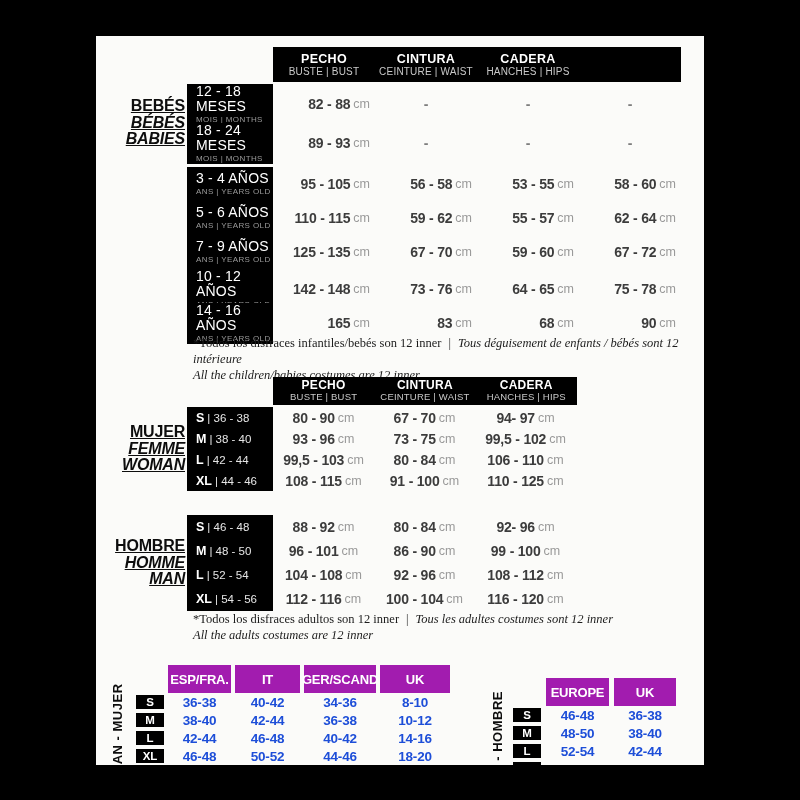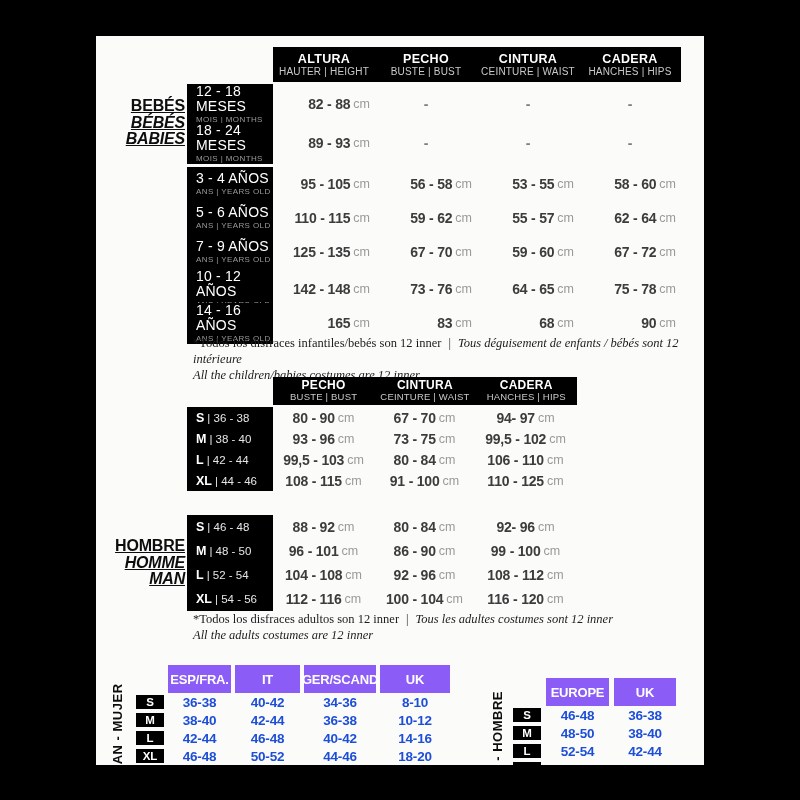--- a/index.html
+++ b/index.html
@@ -55,40 +55,36 @@
   #note-children{top:299px;}
   #note-adults{top:575px;}
   .note .sep{margin:0 7px;color:#333;}
   .note em{font-style:italic;}
   .note .en{display:block;}
 
   
   .intl{position:absolute;display:grid;grid-template-rows:28px repeat(4,18px);}
   #women-intl{left:40px;top:629px;grid-template-columns:28px 63px 65px 72px 70px;column-gap:4px;}
   #men-intl{left:417px;top:642px;grid-template-columns:28px 63px 62px;column-gap:5px;}
-  .ihead{background:#8b5cf6;color:#fff;font-weight:bold;font-size:13px;display:flex;align-items:center;justify-content:center;letter-spacing:-.2px;}
+  .ihead{background:#a21caf;color:#fff;font-weight:bold;font-size:13px;display:flex;align-items:center;justify-content:center;letter-spacing:-.2px;}
   .icell{display:flex;align-items:center;justify-content:center;}
   .szbox{background:#000;color:#fff;font-weight:bold;font-size:11.5px;width:28px;height:14px;display:flex;align-items:center;justify-content:center;}
   .ival{font-weight:bold;font-size:13.5px;color:#1d4ed8;letter-spacing:-.2px;}
 
   .vlabel{position:absolute;writing-mode:vertical-rl;transform:rotate(180deg);font-weight:bold;font-size:13px;letter-spacing:.5px;color:#0d0d0d;white-space:nowrap;width:20px;text-align:left;}
   #women-vlabel{left:14px;top:630px;height:133px;}
   #men-vlabel{left:394px;top:630px;height:130px;}
 </style>
 </head>
 <body>
 
 <div id="panel">
 
   <div id="t1-header" class="hbar">
       <div class="hcell">
-        <div class="htitle">ALTURA</div>
-        <div class="hsub">HAUTER | HEIGHT</div>
-      </div>
-      <div class="hcell">
         <div class="htitle">PECHO</div>
         <div class="hsub">BUSTE | BUST</div>
       </div>
       <div class="hcell">
         <div class="htitle">CINTURA</div>
         <div class="hsub">CEINTURE | WAIST</div>
       </div>
       <div class="hcell">
         <div class="htitle">CADERA</div>
         <div class="hsub">HANCHES | HIPS</div>
@@ -255,20 +251,25 @@
       <div class="hcell">
         <div class="htitle">CINTURA</div>
         <div class="hsub">CEINTURE | WAIST</div>
       </div>
       <div class="hcell">
         <div class="htitle">CADERA</div>
         <div class="hsub">HANCHES | HIPS</div>
       </div>
     </div>
 
+  <div id="women-label" class="seclabel">
+      <div>MUJER</div>
+      <div class="it">FEMME</div>
+      <div class="it">WOMAN</div>
+    </div>
   <div id="women-rows" class="rows">
       <div class="trow t2 h21">
         <div class="sizebox">
           <b>S</b>
           <span class="rng">| 36 - 38</span>
         </div>
         <div class="vcell center">
           <span class="num">80 - 90</span>
           <span class="unit">cm</span>
         </div>

